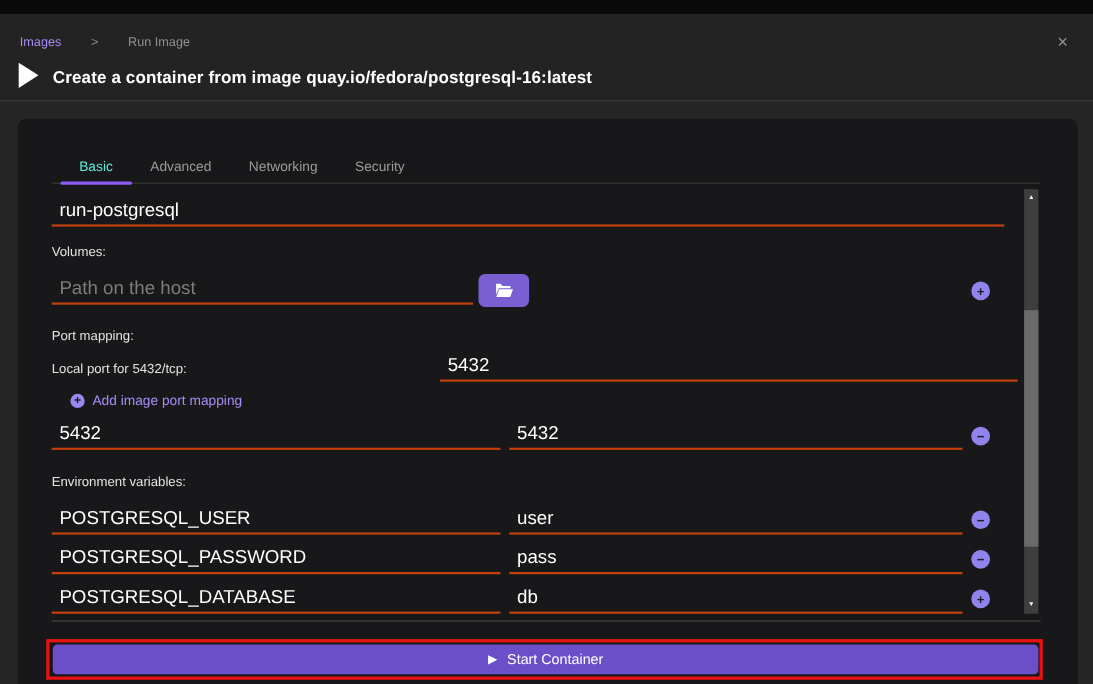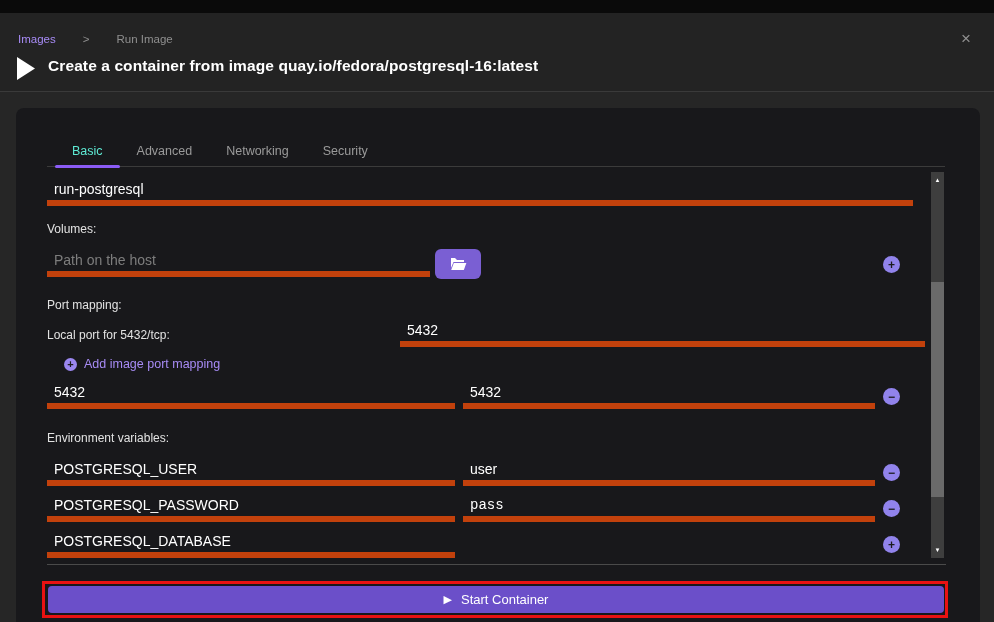--- a/index.html
+++ b/index.html
@@ -11,39 +11,39 @@
 
   
   .header { position:absolute; left:0; top:13px; width:994px; height:79px;
             background:#232323; border-bottom:1px solid #3a3a3a; }
   .breadcrumb { position:absolute; left:18px; top:20px; font-size:11.5px; color:#8f8f8f;
                 display:flex; gap:27px; align-items:center; }
   .breadcrumb a { color:#a78bf5; text-decoration:none; cursor:pointer; }
   .close-btn { position:absolute; right:16px; top:14px; width:24px; height:24px;
                background:none; border:none; color:#909090; font-size:17px; line-height:24px;
                text-align:center; cursor:pointer; }
-  .titlerow { position:absolute; left:16px; top:44px; display:flex; align-items:flex-start; gap:13px; }
+  .titlerow { position:absolute; left:16px; top:44px; display:flex; align-items:flex-end; gap:13px; }
   .play-icon-big { width:19px; height:23px; }
   .page-title { font-size:15.5px; font-weight:700; color:#fff; letter-spacing:.1px; }
 
   
   .card { position:absolute; left:16px; top:108px; width:964px; height:514px;
           background:#18181b; border-radius:8px 8px 0 0; }
 
   
   .tabs { position:absolute; left:31px; top:36px; width:898px; height:23px;
           display:flex; padding-left:8px; border-bottom:1px solid #3b3b3b; }
   .tab { padding:0 17px; font-size:12.5px; color:#9a9a9a; cursor:pointer; position:relative; }
   .tab.active { color:#5eead4; }
   .tab.active::after { content:""; position:absolute; left:0; right:0; bottom:-2px; height:3px;
                        background:#8b5cf6; border-radius:2px; }
 
   
   .uinput { position:absolute; height:28px; background:transparent; border:none;
-            border-bottom:6px solid #c2410c; color:#fff; font-size:14px; padding:0 0 0 7px;
+            border-bottom:2px solid #c2410c; color:#fff; font-size:17px; padding:0 0 0 7px;
             font-family:"Liberation Sans","DejaVu Sans",sans-serif; outline:none; }
   .uinput::placeholder { color:#7d7d7d; }
 
   .lbl { position:absolute; font-size:12px; color:#e2e2e2; }
 
   
   .name-input      { left:31px;  top:70px;  width:866px; }
   .volumes-label   { left:31px;  top:114px; }
   .host-path       { left:31px;  top:141px; width:383px; }
   .folder-btn      { position:absolute; left:419px; top:141px; width:46px; height:30px;
@@ -56,21 +56,21 @@
   .add-custom      { position:absolute; left:48px; top:249px; background:none; border:none;
                      display:flex; align-items:center; gap:7px; cursor:pointer;
                      color:#a78bf5; font-size:12.5px;
                      font-family:"Liberation Sans","DejaVu Sans",sans-serif; }
   .mini-circle     { width:13px; height:13px; border-radius:50%; background:#9b87f0; color:#1c1c1e;
                      font-size:11px; line-height:13px; text-align:center; font-weight:700; }
   .host-port       { left:31px;  top:273px; width:408px; }
   .cont-port       { left:447px; top:273px; width:412px; }
   .env-label       { left:31px;  top:323px; }
   .env-name-0 { left:31px; top:350px; width:408px; }  .env-val-0 { left:447px; top:350px; width:412px; }
-  .env-name-1 { left:31px; top:386px; width:408px; }  .env-val-1 { left:447px; top:386px; width:412px;font-family:Liberation Mono, monospace; }
+  .env-name-1 { left:31px; top:386px; width:408px; }  .env-val-1 { left:447px; top:386px; width:412px; }
   .env-name-2 { left:31px; top:422px; width:408px; }  .env-val-2 { left:447px; top:422px; width:412px; }
 
   .circle-btn { position:absolute; width:17px; height:17px; border-radius:50%; border:none;
                 background:#9183ec; color:#1c1c1e; font-size:12px; line-height:16px;
                 text-align:center; font-weight:700; cursor:pointer; padding:0; }
   .btn-add-volume { left:867px; top:148px; }
   .btn-rm-port    { left:867px; top:280px; }
   .btn-env-0      { left:867px; top:356px; }
   .btn-env-1      { left:867px; top:392px; }
   .btn-env-2      { left:867px; top:428px; }
@@ -156,20 +156,21 @@
 
     <input class="uinput env-name-0" value="POSTGRESQL_USER" style="">
     <input class="uinput env-val-0" value="user" style="">
     <button class="circle-btn btn-env-0">−</button>
 
     <input class="uinput env-name-1" value="POSTGRESQL_PASSWORD" style="">
     <input class="uinput env-val-1" value="pass" style="">
     <button class="circle-btn btn-env-1">−</button>
 
     <input class="uinput env-name-2" value="POSTGRESQL_DATABASE" style="">
+    <input class="uinput env-val-2" value="db" style="">
     <button class="circle-btn btn-env-2">+</button>
 
     <div class="divider"></div>
 
     <div class="scrollbar">
       <div class="sb-arrow sb-up">▲</div>
       <div class="sb-thumb"></div>
       <div class="sb-arrow sb-down">▼</div>
     </div>
 

